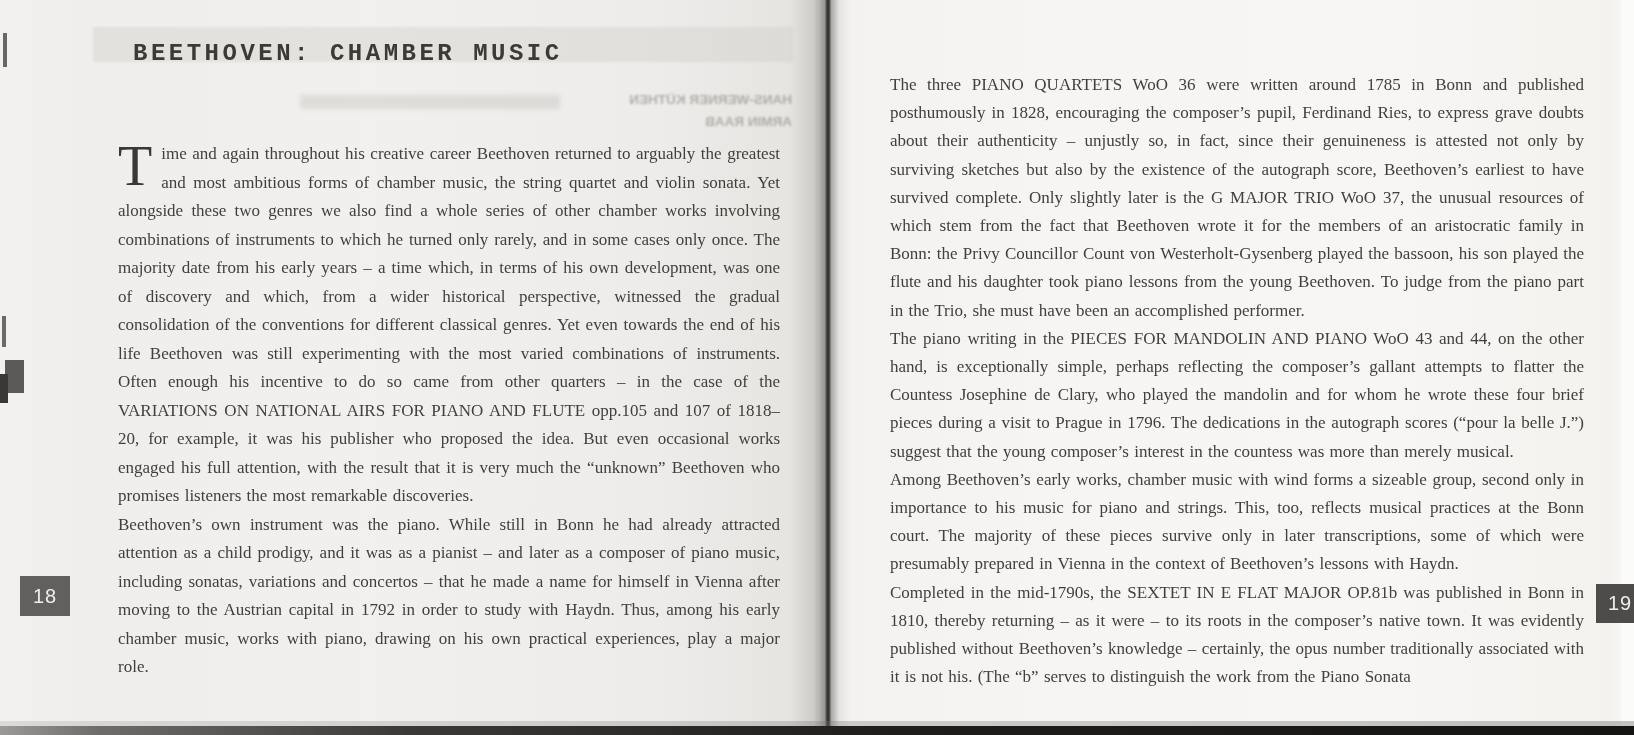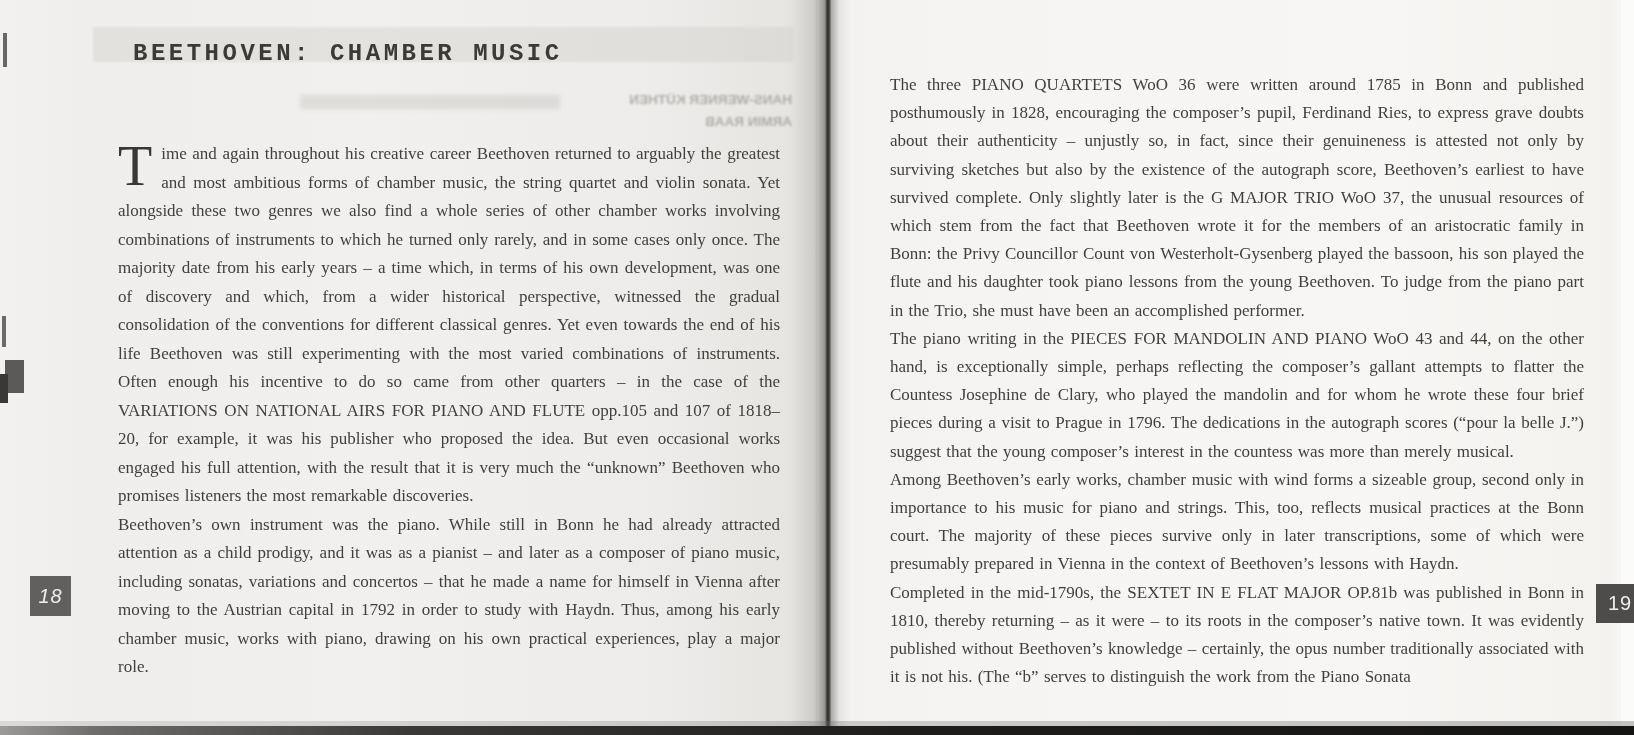--- a/index.html
+++ b/index.html
@@ -89,21 +89,21 @@
     font-size:17px;line-height:28.2px;color:#413f3c;
     text-align:justify;word-spacing:0.06em;margin-top:40px;
   }
   .body-right p{margin:0;}
   
   .badge{
     position:absolute;z-index:8;display:flex;align-items:center;justify-content:center;
     font-family:"Liberation Sans", sans-serif;font-size:20px;letter-spacing:1px;
     color:#efeeec;
   }
-  .badge-left{left:30px;top:576px;width:41px;height:40px;background:#61605e;font-style:italic;}
+  .badge-left{left:20px;top:576px;width:50px;height:40px;background:#61605e;}
   .badge-right{left:1596px;top:584px;width:48px;height:39px;background:#4d4c4a;}
   
   .bleed{
     position:absolute;z-index:1;
     font-family:"Liberation Sans", sans-serif;font-weight:700;
     color:rgba(130,125,118,0.55);
     transform:scaleX(-1);filter:blur(1.1px);
     white-space:nowrap;
   }
   .bleed-1{left:592px;top:92px;width:200px;font-size:13.5px;text-align:left;}

